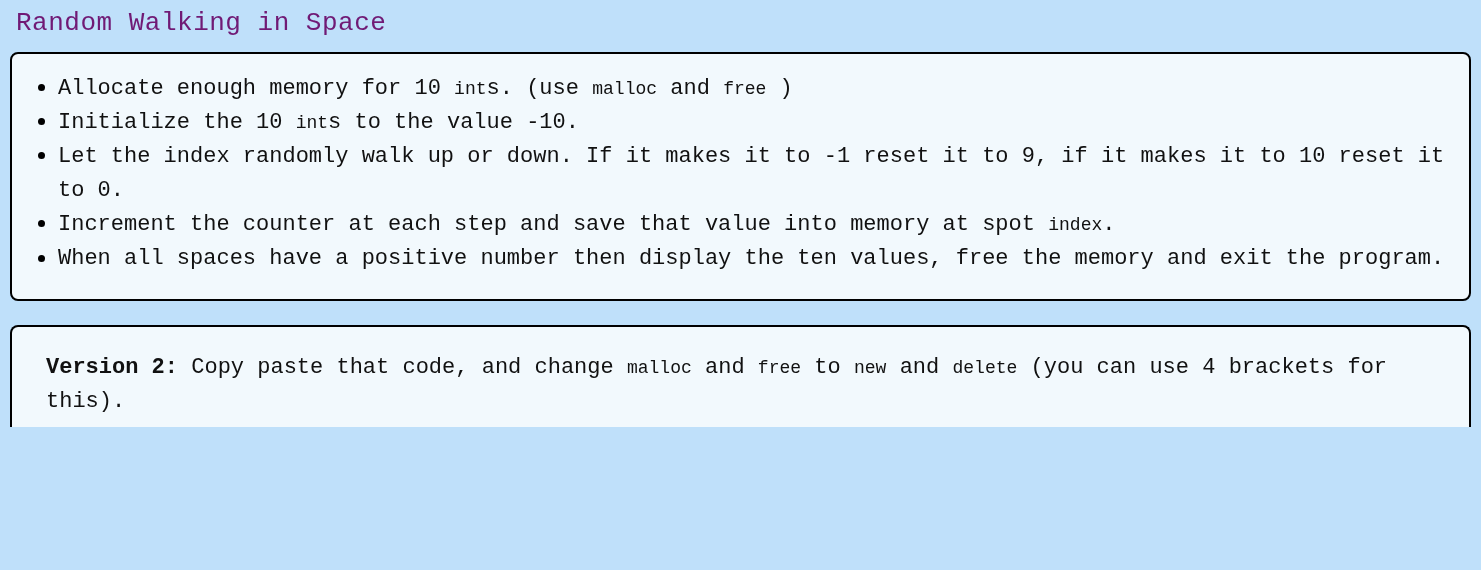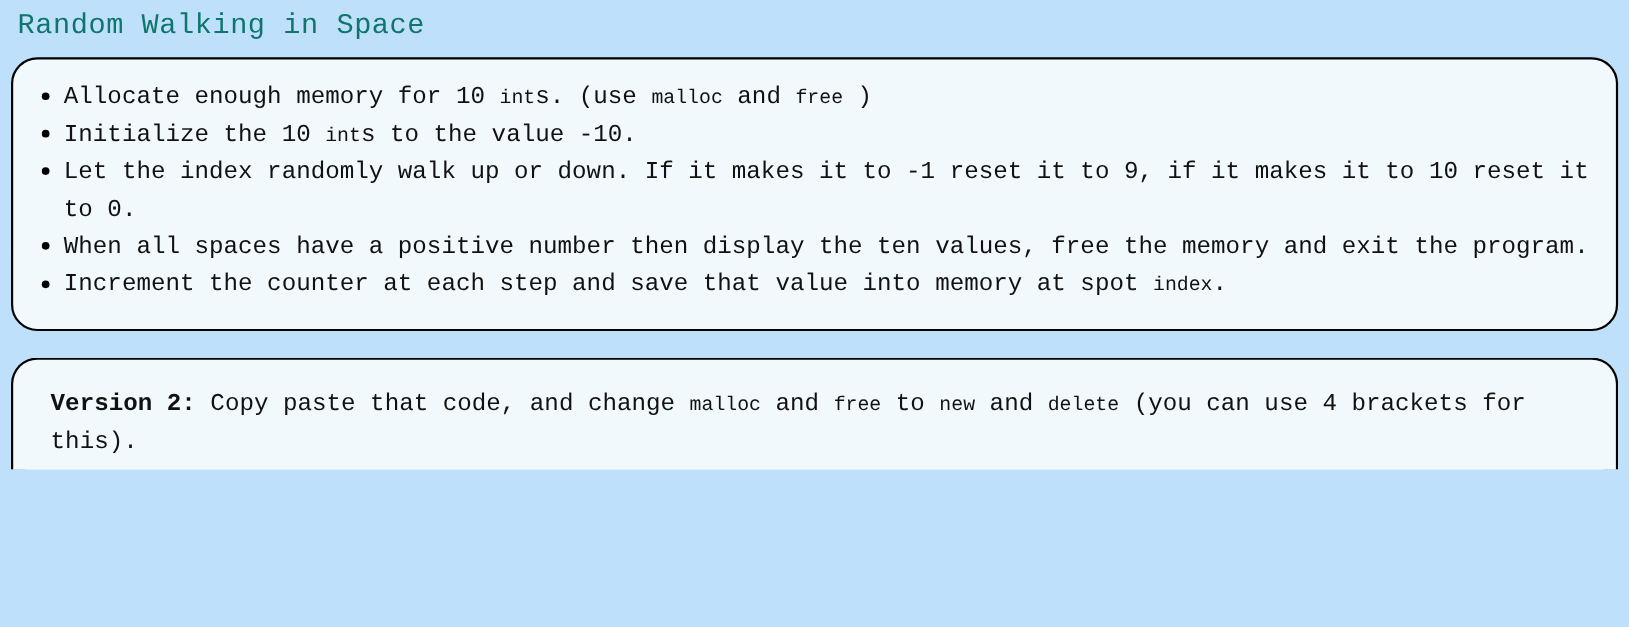--- a/index.html
+++ b/index.html
@@ -2,28 +2,28 @@
 <html><head>
 <meta charset="utf-8">
 <style>
   * { box-sizing: border-box; margin: 0; padding: 0; }
   html, body { width: 1481px; background: #bfe0fa; font-family: "Courier New", monospace; }
   body { padding: 0; }
 
   .title {
     font-size: 26px;
     padding: 8px 16px 14px 16px;
-    color: #0f766e;
+    color: #701a75;
     letter-spacing: 0.5px;
   }
 
   .box {
     background: #f2f9fd;
     border: 2px solid #000;
-    border-radius: 24px;
+    border-radius: 8px;
     margin: 0 10px 24px 10px;
     padding: 18px 22px 22px 22px;
     font-size: 22px;
     line-height: 1.55;
     color: #111;
   }
 
   .box ul {
     list-style: none;
     padding: 0;
@@ -72,23 +72,23 @@
     <li>
       <span>Allocate enough memory for 10 </span><span class="code">int</span><span>s. (use </span><span class="code">malloc</span><span> and </span><span class="code">free</span><span> )</span>
     </li>
     <li>
       <span>Initialize the 10 </span><span class="code">int</span><span>s to the value -10.</span>
     </li>
     <li>
       <span>Let the index randomly walk up or down. If it makes it to -1 reset it to 9, if it makes it to 10 reset it to 0.</span>
     </li>
     <li>
-      <span>When all spaces have a positive number then display the ten values, free the memory and exit the program.</span>
+      <span>Increment the counter at each step and save that value into memory at spot </span><span class="code">index</span><span>.</span>
     </li>
     <li>
-      <span>Increment the counter at each step and save that value into memory at spot </span><span class="code">index</span><span>.</span>
+      <span>When all spaces have a positive number then display the ten values, free the memory and exit the program.</span>
     </li>
   </ul>
 </div>
 
 <div class="box v2">
   <span class="label">Version 2:</span><span> Copy paste that code, and change </span><span class="code">malloc</span><span> and </span><span class="code">free</span><span> to </span><span class="code">new</span><span> and </span><span class="code">delete</span><span> (you can use 4 brackets for this).</span>
 </div>
 
 </body></html>

